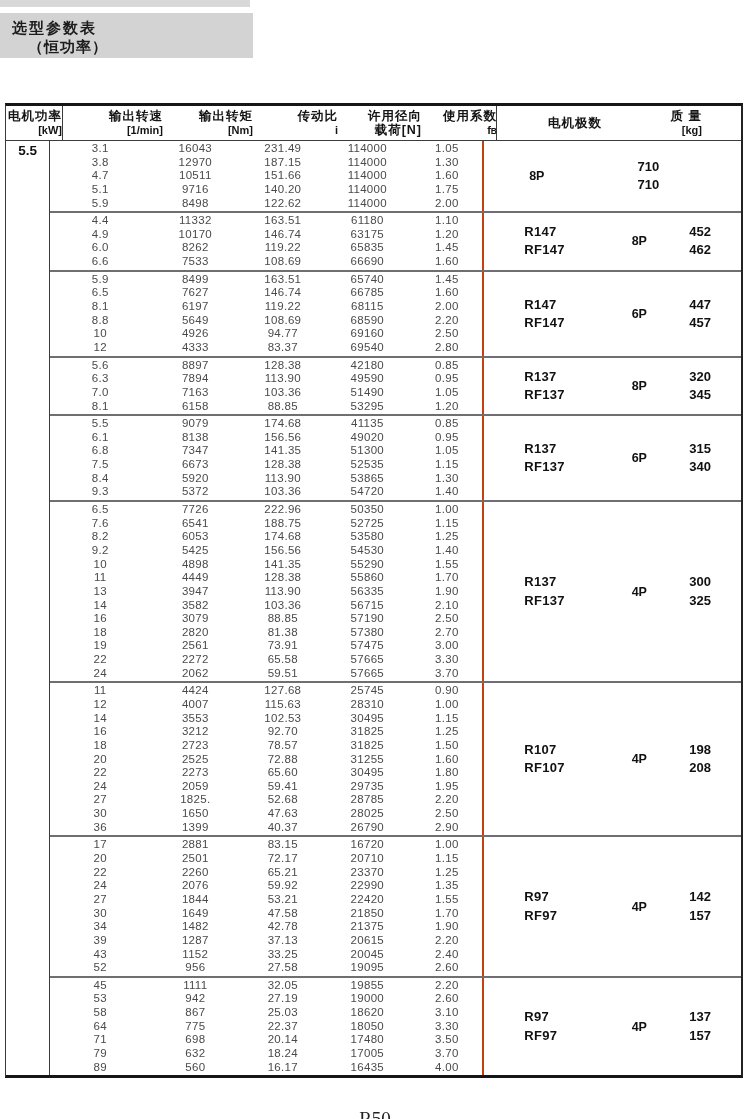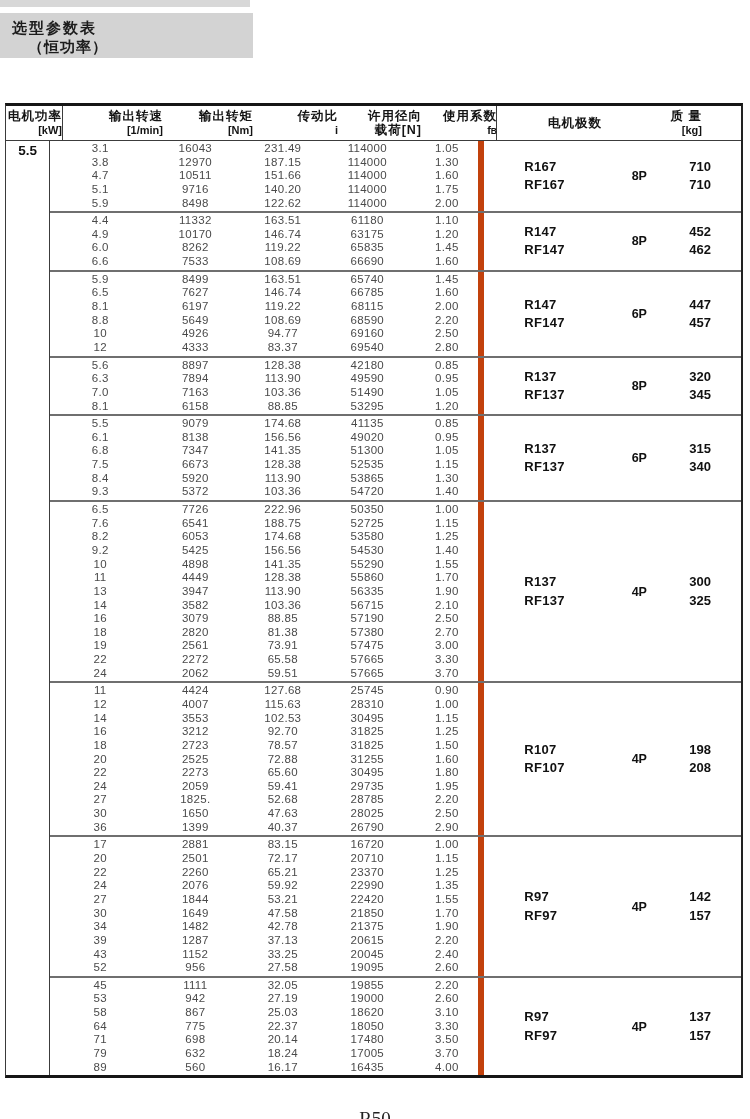--- a/index.html
+++ b/index.html
@@ -30,21 +30,21 @@
   .h-model { flex:1; display:grid; grid-template-columns:105px 100px 1fr; }
   .sub-b { font-size:8.5px; }
 
   
   .tbody { display:flex; }
   .power-col { width:57px; border-right:1px solid #3c3c3c; font-weight:bold;
     font-size:13.5px; color:#111; text-align:center; padding-top:2px; }
   .groups { flex:1; }
   .group { display:flex; border-bottom:2px solid #6f6f6f; }
   .group:last-child { border-bottom:none; }
-  .g-data { width:434px; border-right:6px solid #c2410c; padding:1px 0; }
+  .g-data { width:434px; border-right:2px solid #c2410c; padding:1px 0; }
   .row { display:grid; grid-template-columns:100px 90px 85px 84px 75px;
     height:13.65px; line-height:13.6px; font-size:11.5px; color:#4a4a4a;
     text-align:center; letter-spacing:0.3px; }
   .g-model { flex:1; display:grid; grid-template-columns:105px 100px 1fr;
     align-items:center; font-weight:bold; font-size:13px; color:#111; }
   .g-models { padding-left:40px; line-height:1.4; letter-spacing:0.3px; }
   .g-poles  { text-align:center; font-size:12.5px; }
   .g-masses { text-align:right; padding-right:30px; line-height:1.4; }
 
   .footer-label { position:absolute; left:0; top:1088px; width:100%; text-align:center;
@@ -135,24 +135,20 @@
             </div>
             <div class="row">
               <div>5.9</div>
               <div>8498</div>
               <div>122.62</div>
               <div>114000</div>
               <div>2.00</div>
             </div>
           </div>
     <div class="g-model">
-      <div class="g-models">
-              <div>R167</div>
-              <div>RF167</div>
-            </div>
       <div class="g-poles">8P</div>
       <div class="g-masses">
               <div>710</div>
               <div>710</div>
             </div>
     </div>
   </div>
 
   <div class="group">
     <div class="g-data">

